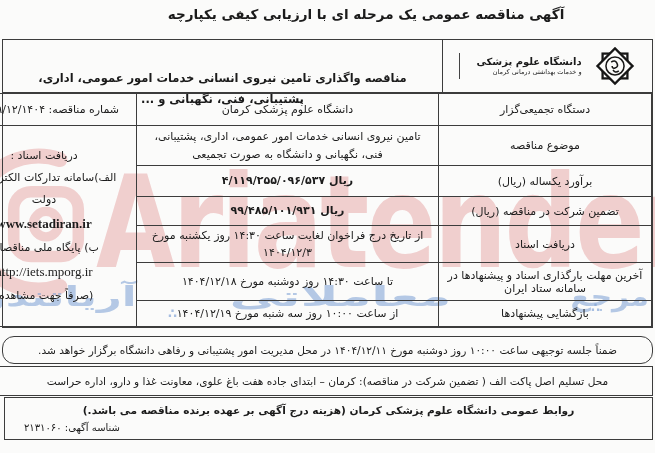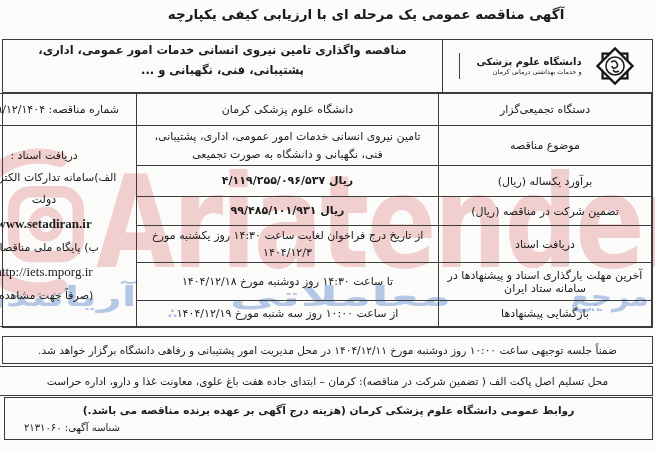--- a/index.html
+++ b/index.html
@@ -48,23 +48,24 @@
   .head-row{display:flex;flex-direction:row;height:52px;border-bottom:1px solid #3c3c3c;}
   .brand-cell{
     width:209px;flex:0 0 auto;border-left:1px solid #3c3c3c;
     display:flex;align-items:center;justify-content:center;gap:12px;
   }
   .brand-text{text-align:right;line-height:1.25;}
   .brand-l1{font-size:10px;font-weight:bold;}
   .brand-l2{font-size:6.5px;}
   .brand-bar{width:1px;height:26px;background:#444;margin-right:4px;}
   .subject-cell{
-    flex:1 1 auto;display:flex;flex-direction:row;justify-content:center;
+    flex:1 1 auto;display:flex;flex-direction:column;justify-content:center;
     text-align:center;font-weight:bold;font-size:11.5px;line-height:1.75;
     padding:0 8px;
+    margin-top:45px;
   }
   
   table.grid{border-collapse:collapse;table-layout:fixed;width:649px;}
   table.grid td{
     border:1px solid #3c3c3c;padding:1px 8px;vertical-align:middle;
     font-size:11px;text-align:center;background:transparent;
   }
   td.lbl{width:196px;}
   td.val{width:285px;line-height:1.55;}
   td.side{width:168px;}
@@ -73,21 +74,21 @@
   td.num{direction:ltr;font-weight:bold;}
   td.docs{vertical-align:top;padding-top:40px;line-height:2.0;font-size:11px;}
   .url-serif{font-family:"Liberation Serif",serif;font-size:13px;direction:ltr;unicode-bidi:embed;}
   .url-bold{font-weight:bold;}
   
   .note-box{
     position:absolute;right:2px;width:649px;border:1.2px solid #3c3c3c;
     display:flex;align-items:center;justify-content:center;
     font-size:10.6px;text-align:center;background:transparent;
   }
-  .note-a{top:336px;height:26px;}
+  .note-a{top:336px;height:26px;border-radius:12px;}
   .note-b{top:366px;height:28px;padding-left:24px;}
   .note-c{top:397px;height:43px;align-items:flex-start;padding-top:6px;box-sizing:border-box;font-weight:bold;}
   .ad-id{
     position:absolute;left:24px;top:422px;font-size:10px;direction:ltr;unicode-bidi:embed;
   }
   
   .star-logo{width:42px;height:42px;}
 </style>
 </head>
 <body>

